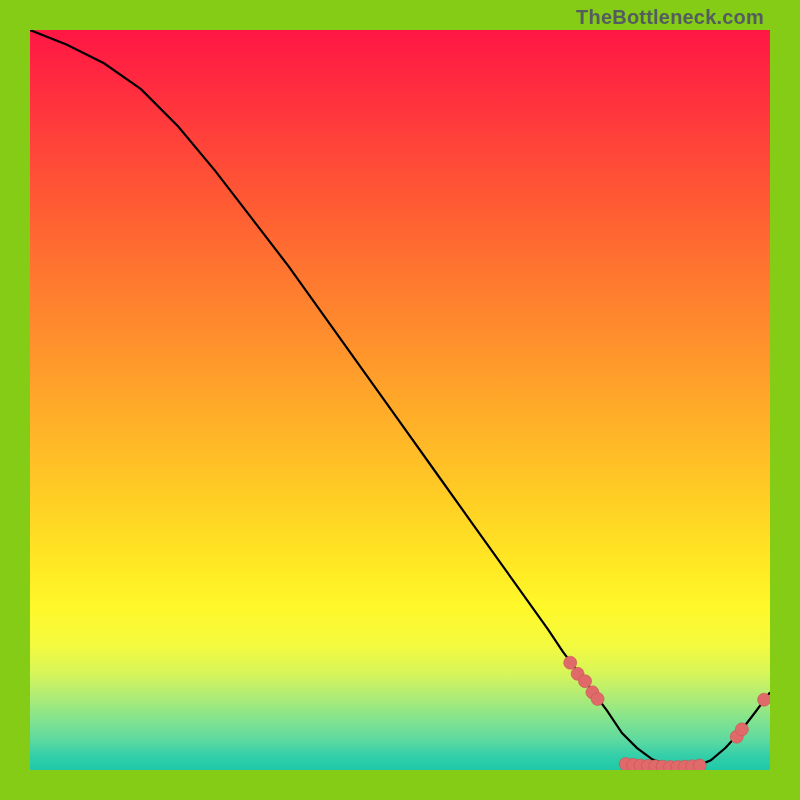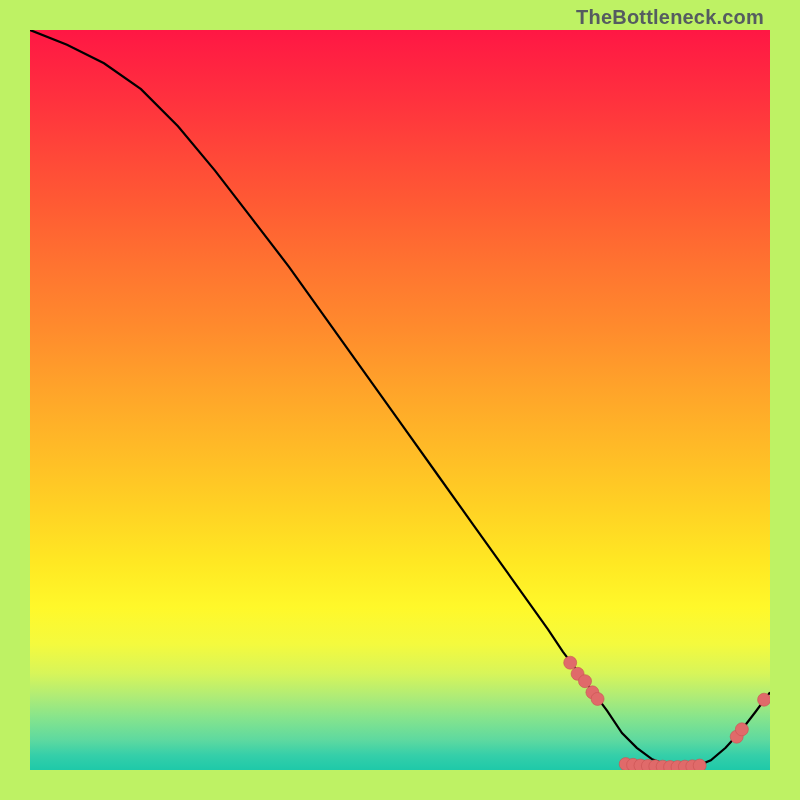--- a/index.html
+++ b/index.html
@@ -8,21 +8,21 @@
     width: 800px;
     height: 800px;
     background: #000;
     overflow: hidden;
     font-family: Arial, Helvetica, sans-serif;
   }
   .frame {
     position: relative;
     width: 800px;
     height: 800px;
-    background: #bef264;
+    background: #84cc16;
   }
   .plot {
     position: absolute;
     left: 30px;
     top: 30px;
     width: 740px;
     height: 740px;
     overflow: hidden;
   }
   .gradient {

